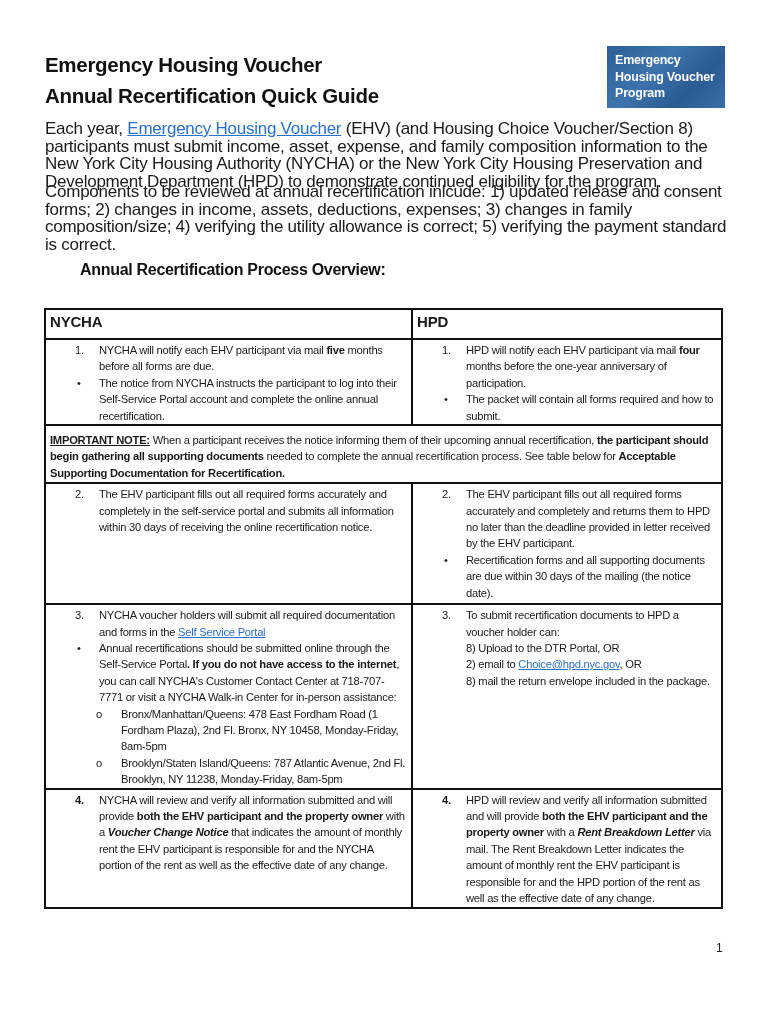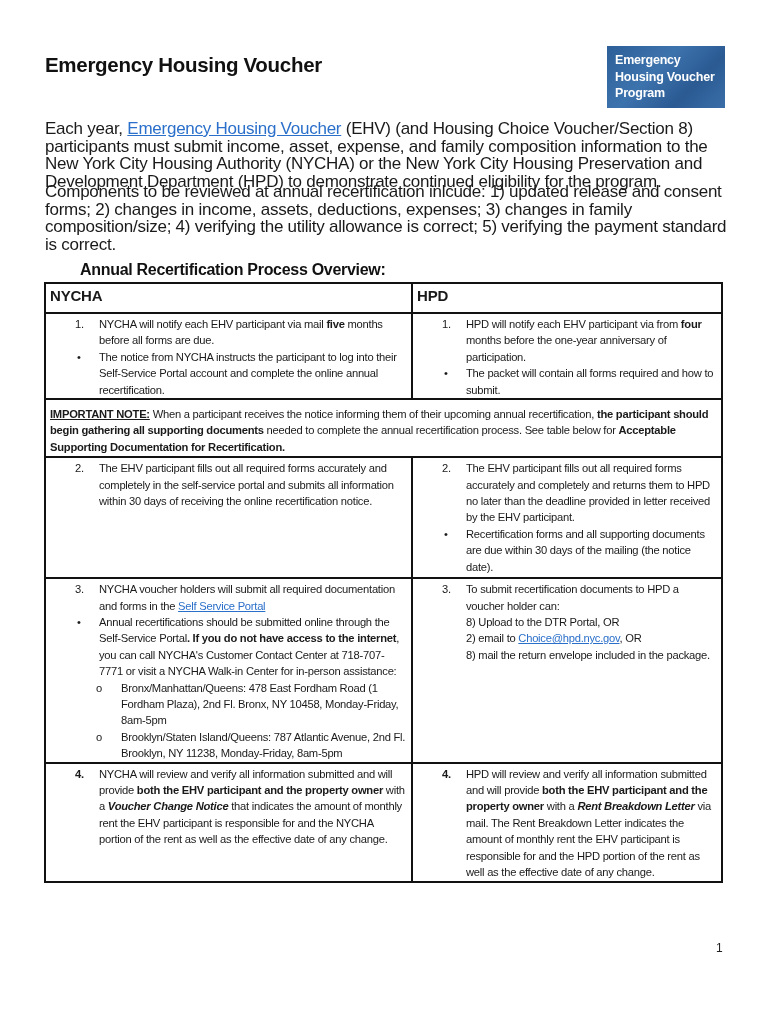--- a/index.html
+++ b/index.html
@@ -11,39 +11,40 @@
           background: linear-gradient(135deg, #2d5f98 0%, #3d73ad 40%, #2b5a92 70%, #3a6ea8 100%);
           color: #fff; font-weight: bold; font-size: 12.5px; line-height: 16.5px;
           padding: 6px 0 4px 8px; box-sizing: border-box; letter-spacing: -0.2px; }
   .para { position: absolute; left: 45px; width: 690px; font-size: 17px; line-height: 17.5px;
           letter-spacing: -0.25px; color: #1a1a1a; }
   .p1 { top: 120px; }
   .p2 { top: 183px; }
   a.link { color: #2a6fc9; text-decoration: underline; }
   .h2 { position: absolute; left: 45px; top: 261px; font-size: 16px; font-weight: bold;
         letter-spacing: -0.3px; color: #111; margin-left: 35px; }
-  table.grid { position: absolute; left: 44px; top: 282px; width: 679px; border-collapse: collapse;
+  table.grid { position: absolute; left: 44px; top: 308px; width: 679px; border-collapse: collapse;
                font-size: 11.2px; line-height: 16.4px; letter-spacing: -0.25px; color: #1a1a1a; }
   table.grid td { border: 2px solid #111; vertical-align: top; padding: 0; }
   table.grid td.left { width: 361px; }
   .hdr { font-size: 15px; font-weight: bold; padding: 4px 0 0 4px !important; height: 24px; letter-spacing: -0.2px; }
   .cell { padding: 2px 4px 0 4px; }
   .li { position: relative; padding-left: 49px; }
   .li .mk { position: absolute; left: 25px; top: 0; }
   .li.bul .mk { left: 27px; }
   .li.sub { padding-left: 71px; }
   .li.sub .mk { left: 46px; }
   .note { padding: 6px 4px 1px 4px; }
   .pageno { position: absolute; left: 716px; top: 941px; font-size: 12px; color: #222; }
 </style>
 </head>
 <body>
 
 <div class="title">
   <div>Emergency Housing Voucher</div>
+  <div>Annual Recertification Quick Guide</div>
 </div>
 
 <div class="logo">
   <div>Emergency</div>
   <div>Housing Voucher</div>
   <div>Program</div>
 </div>
 
 <div class="para p1">
   <span>Each year, </span><a class="link" href="#">Emergency Housing Voucher</a><span> (EHV) (and Housing Choice Voucher/Section 8) participants must submit income, asset, expense, and family composition information to the New York City Housing Authority (NYCHA) or the New York City Housing Preservation and Development Department (HPD) to demonstrate continued eligibility for the program.</span>
@@ -70,21 +71,21 @@
         <div class="li bul">
           <span class="mk">•</span>
           <span>The notice from NYCHA instructs the participant to log into their Self-Service Portal account and complete the online annual recertification.</span>
         </div>
       </div>
     </td>
     <td>
       <div class="cell">
         <div class="li">
           <span class="mk">1.</span>
-          <span>HPD will notify each EHV participant via from </span><b>four</b><span> months before the one-year anniversary of participation.</span>
+          <span>HPD will notify each EHV participant via mail </span><b>four</b><span> months before the one-year anniversary of participation.</span>
         </div>
         <div class="li bul">
           <span class="mk">•</span>
           <span>The packet will contain all forms required and how to submit.</span>
         </div>
       </div>
     </td>
   </tr>
 
   <tr>

